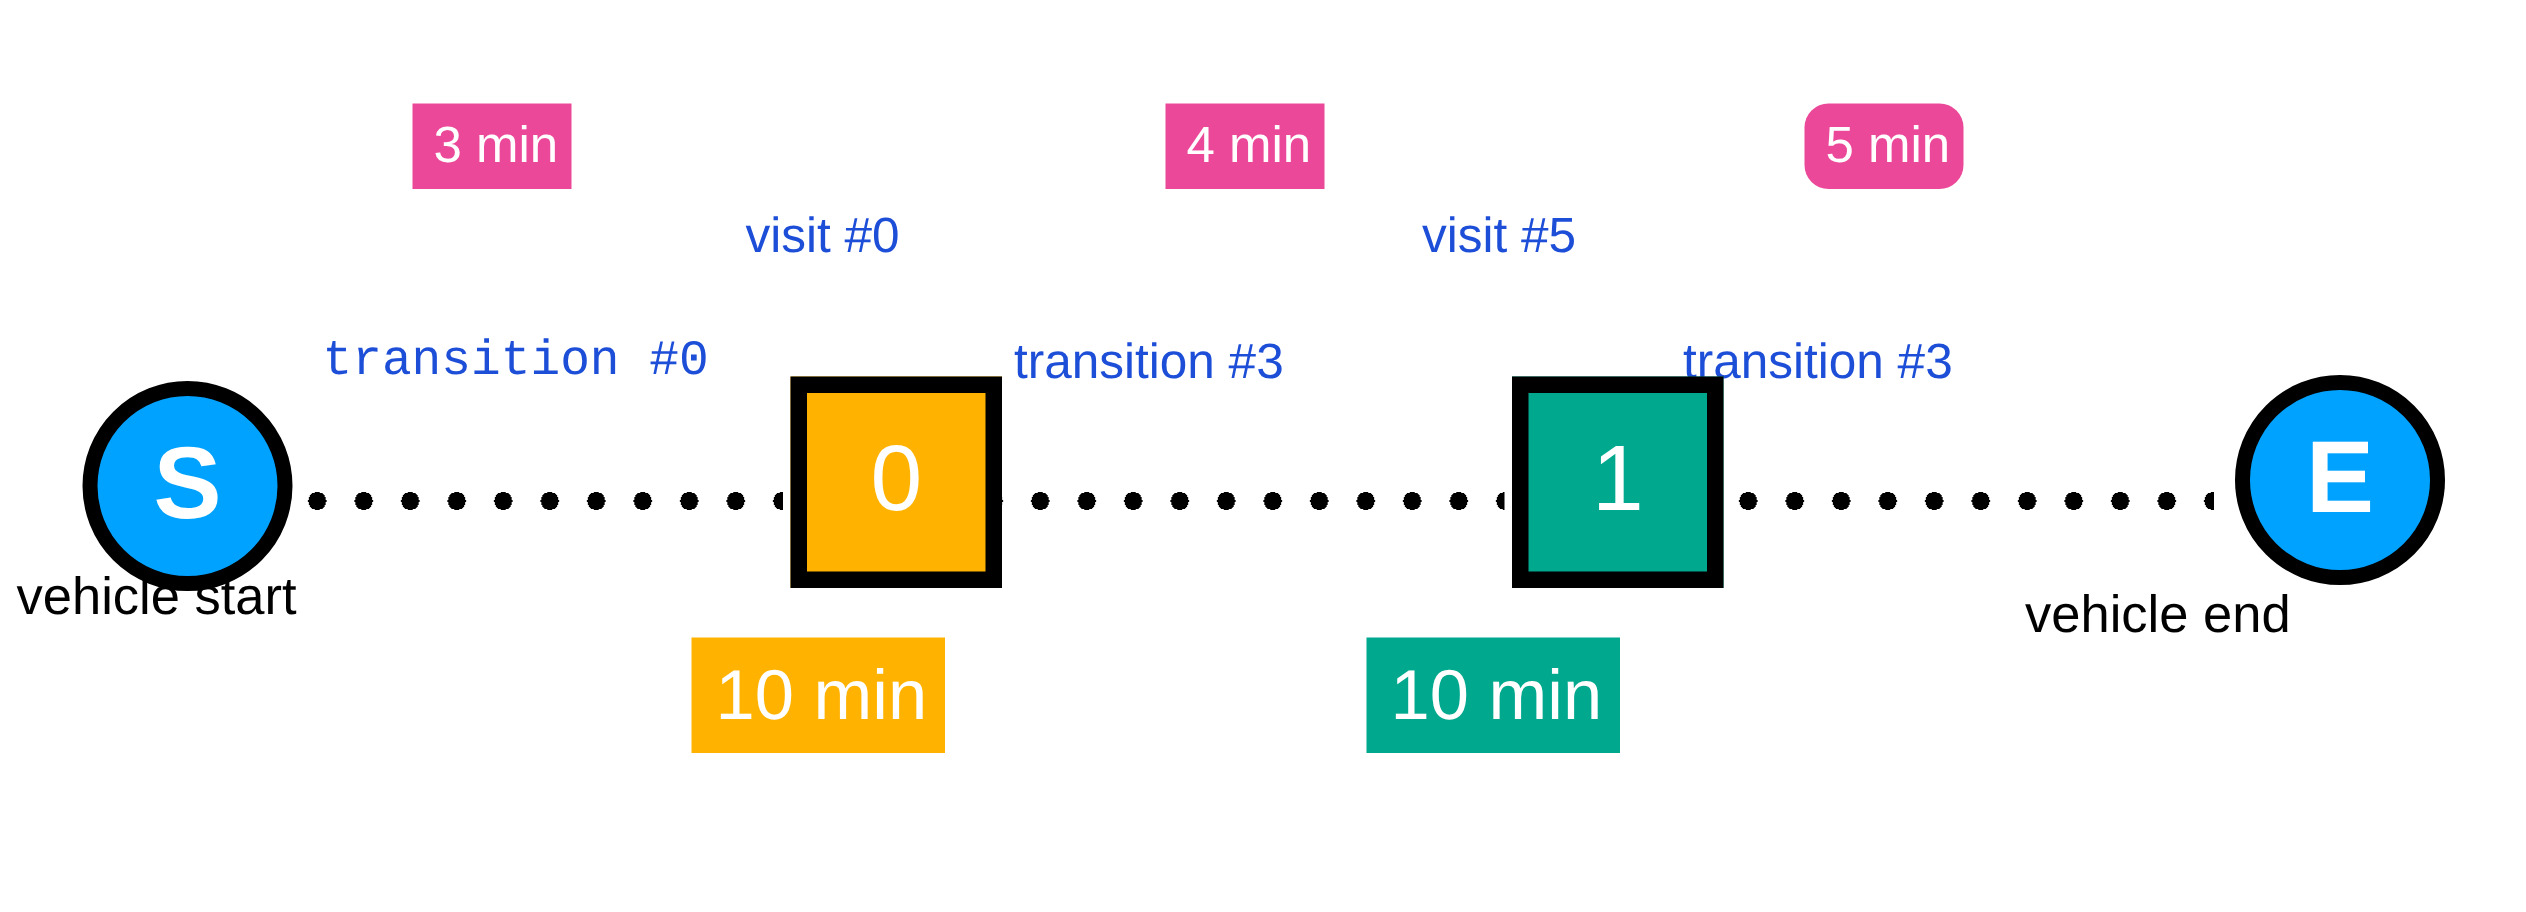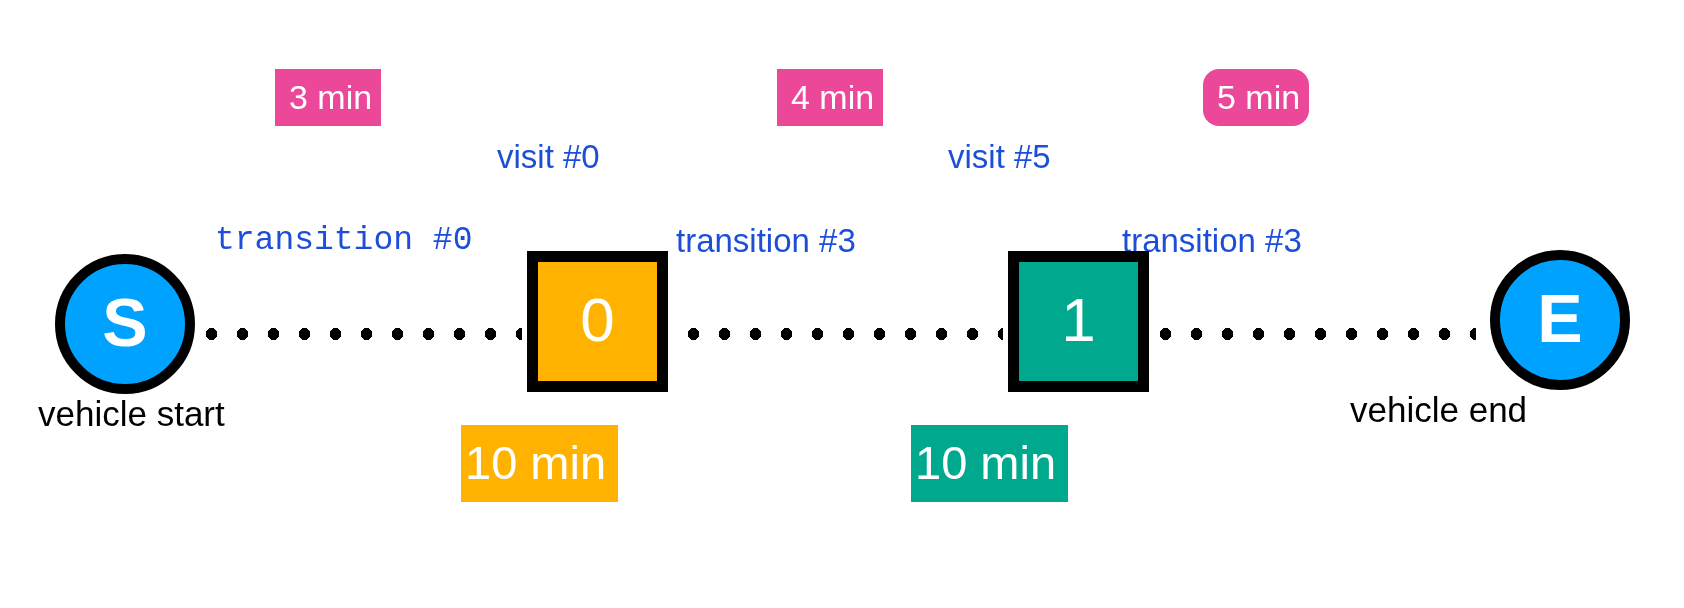--- a/index.html
+++ b/index.html
@@ -93,21 +93,21 @@
     white-space: nowrap;
     display: inline-block;
   }
   .badge-transit {
     background: #ec4899;
     font-size: 34px;
     padding: 11px 9px 12px 14px;
   }
   .badge-duration {
     font-size: 47px;
-    padding: 14px 12px 16px 4px;
+    padding: 14px 12px 16px 16px;
   }
   .badge-duration.orange { background: #FFB300; }
   .badge-duration.teal   { background: #00A88E; }
 </style>
 </head>
 <body>
 
 <div id="canvas">
 
   <div class="abs badge badge-transit" style="left:275px; top:69px;">3 min</div>
@@ -128,21 +128,21 @@
 
   <div class="abs dotline" style="left:196px; top:328px; width:326px;"></div>
 
   <div class="abs dotline" style="left:647px; top:328px; width:356px;"></div>
 
   <div class="abs dotline" style="left:1088px; top:328px; width:388px;"></div>
 
   <div class="abs endpoint" style="left:55px; top:254px;">
     <span class="endpoint-letter">S</span>
   </div>
-  <div class="abs corner-label" style="left:11px; top:396px;margin-left:27px;">vehicle start</div>
+  <div class="abs corner-label" style="left:11px; top:380px;">vehicle start</div>
 
   <div class="abs visit-node orange" style="left:527px; top:251px;">
     <span class="visit-letter">0</span>
   </div>
   <div class="abs badge badge-duration orange" style="left:461px; top:425px;">10 min</div>
 
   <div class="abs visit-node teal" style="left:1008px; top:251px;">
     <span class="visit-letter">1</span>
   </div>
   <div class="abs badge badge-duration teal" style="left:911px; top:425px;">10 min</div>

